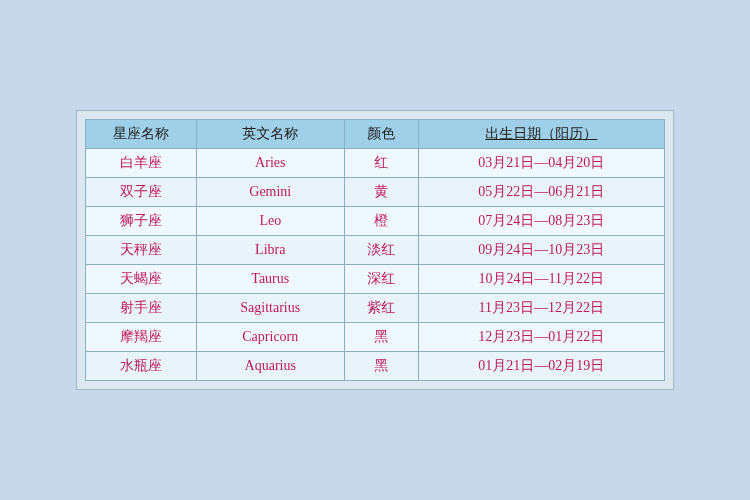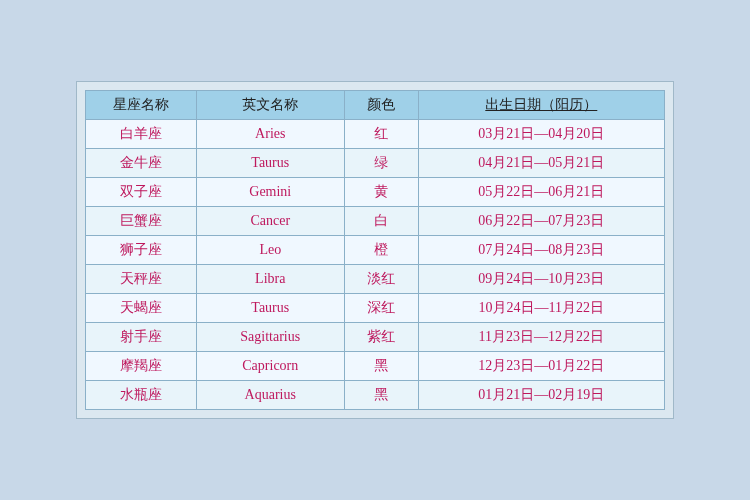--- a/index.html
+++ b/index.html
@@ -67,36 +67,24 @@
       </tr>
     </thead>
     <tbody id="table-body">
     <tr>
           <td>白羊座</td>
           <td>Aries</td>
           <td>红</td>
           <td>03月21日—04月20日</td>
         </tr>
         <tr>
-          <td>金牛座</td>
-          <td>Taurus</td>
-          <td>绿</td>
-          <td>04月21日—05月21日</td>
-        </tr>
-        <tr>
           <td>双子座</td>
           <td>Gemini</td>
           <td>黄</td>
           <td>05月22日—06月21日</td>
-        </tr>
-        <tr>
-          <td>巨蟹座</td>
-          <td>Cancer</td>
-          <td>白</td>
-          <td>06月22日—07月23日</td>
         </tr>
         <tr>
           <td>狮子座</td>
           <td>Leo</td>
           <td>橙</td>
           <td>07月24日—08月23日</td>
         </tr>
         <tr>
           <td>天秤座</td>
           <td>Libra</td>

